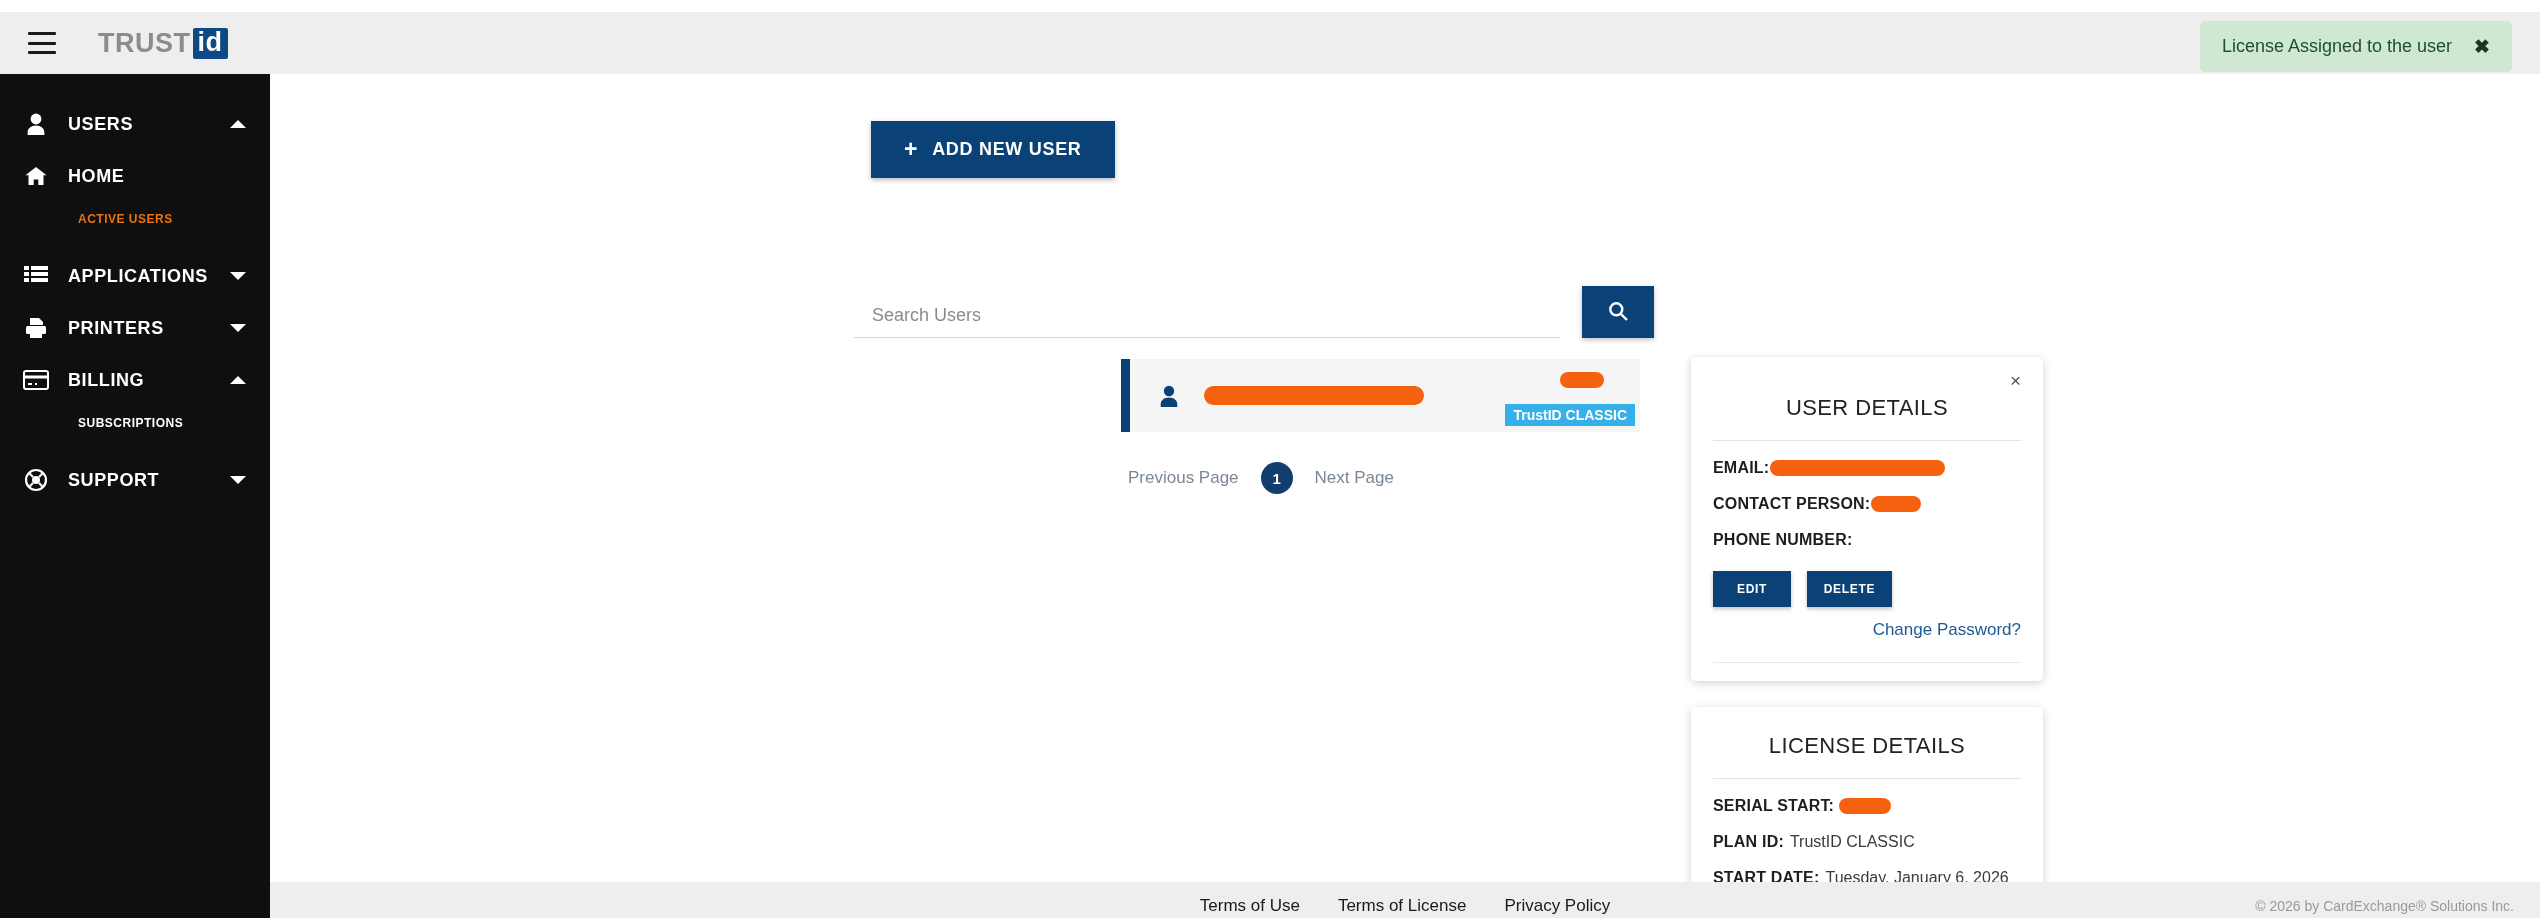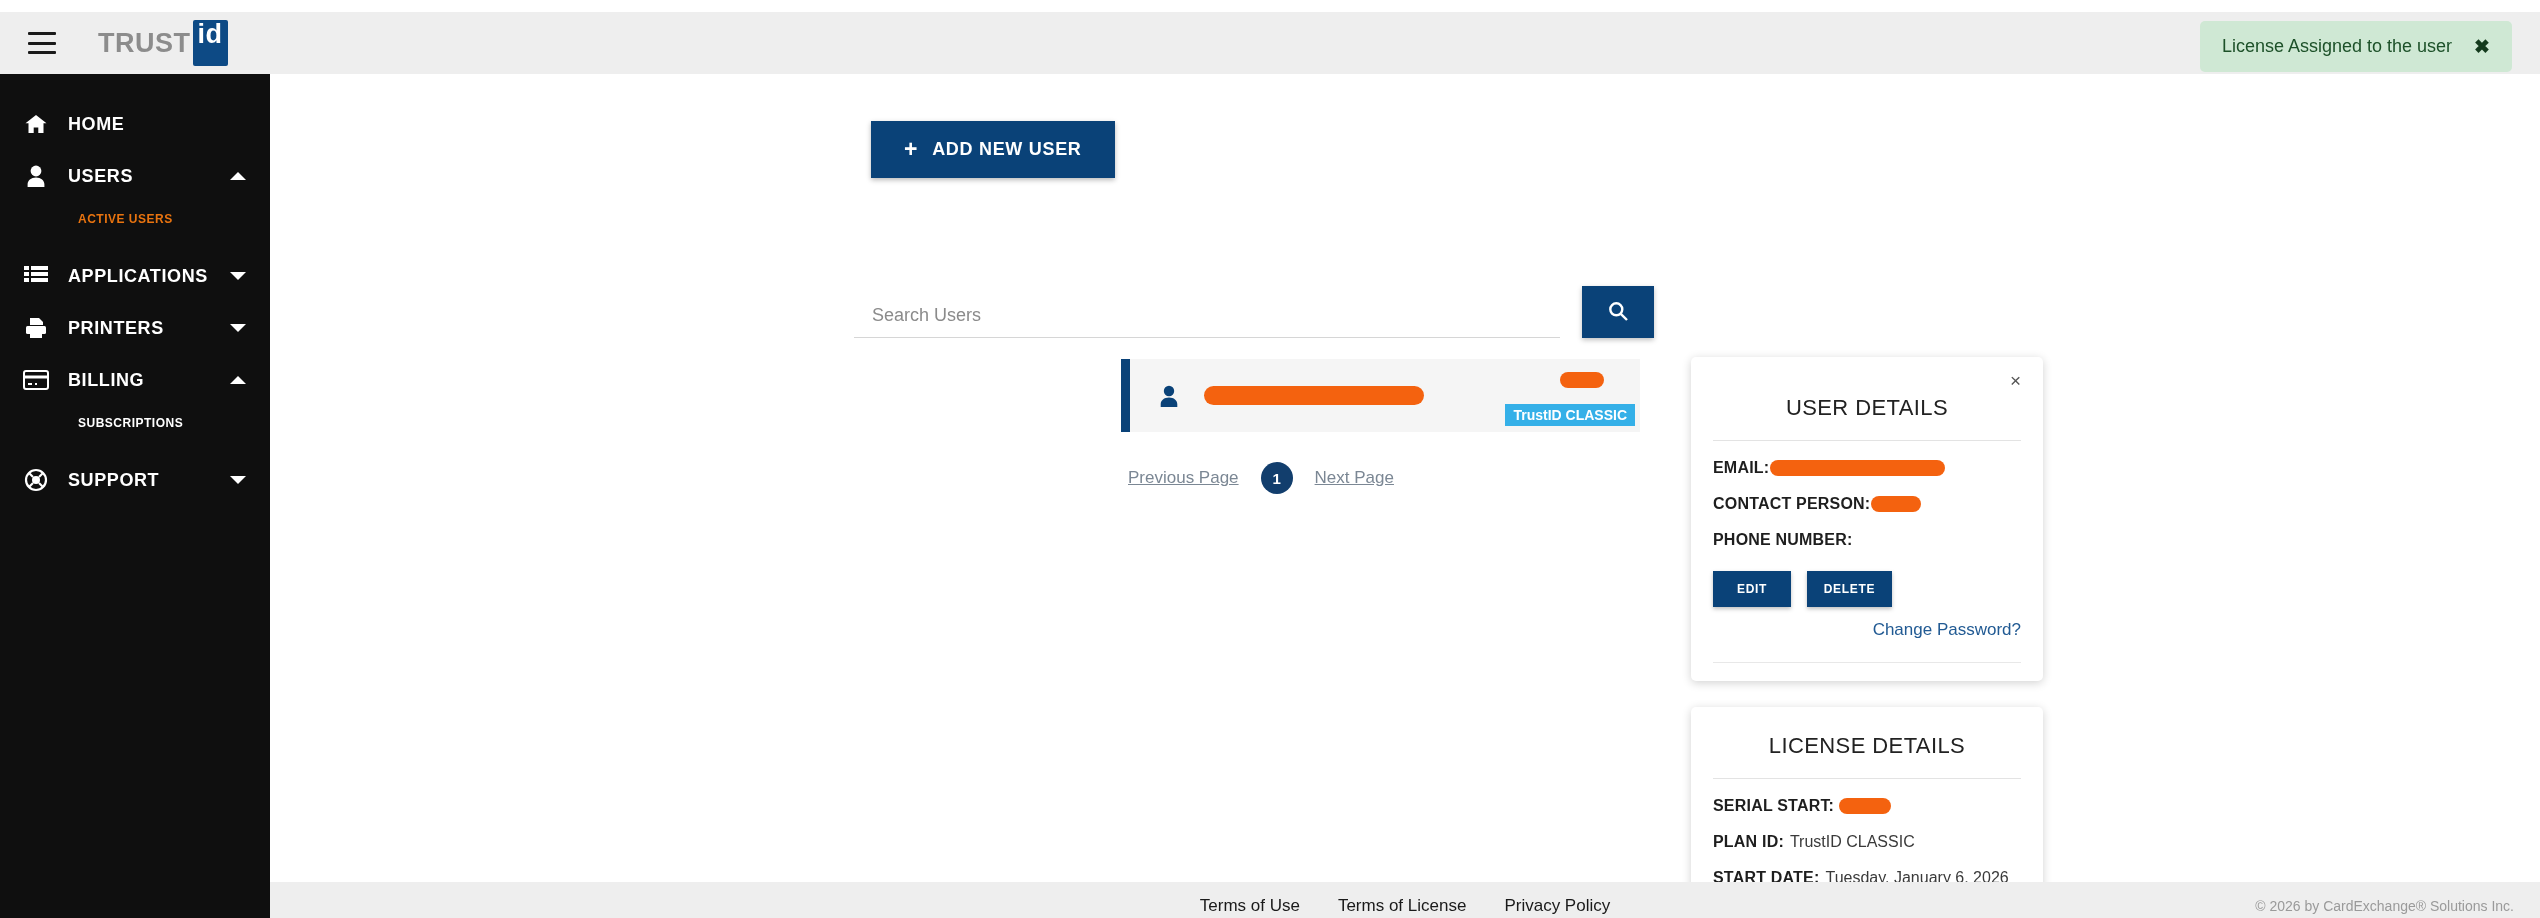--- a/index.html
+++ b/index.html
@@ -28,21 +28,21 @@
   }
   .hamburger span { display: block; height: 3px; background: #1a1a1a; border-radius: 1px; }
 
   .brand {
     margin-left: 42px; display: flex; align-items: center;
     font-size: 27px; font-weight: bold; letter-spacing: .5px;
   }
   .brand-trust { color: #8c8c8c; }
   .brand-id {
     background: #0d4a85; color: #ffffff;
-    padding: 1px 5px 18px 5px; margin-left: 2px;
+    padding: 1px 5px 3px 5px; margin-left: 2px;
     border-radius: 2px; line-height: 1;
   }
 
   .toast {
     position: absolute; top: 9px; right: 28px;
     background: #cfe8d4; color: #1d5129;
     padding: 14px 22px; border-radius: 5px;
     font-size: 18px; display: flex; align-items: center; gap: 22px;
     white-space: nowrap;
   }
@@ -141,21 +141,21 @@
     background: #35b0e8; color: #ffffff;
     font-size: 14px; font-weight: bold; padding: 3px 8px;
     white-space: nowrap;
   }
 
   .pager {
     position: absolute; left: 858px; top: 388px;
     display: flex; align-items: center; gap: 22px;
     font-size: 17px; color: #7b8794;
   }
-  .pager a { cursor: pointer; text-decoration: underline; }
+  .pager a { cursor: pointer; }
   .page-num {
     width: 32px; height: 32px; border-radius: 50%;
     background: #123e6d; color: #ffffff; font-size: 15px; font-weight: bold;
     display: flex; align-items: center; justify-content: center; cursor: pointer;
   }
 
   
   .card {
     position: absolute; left: 1421px; width: 352px;
     background: #ffffff; border-radius: 5px;
@@ -230,36 +230,36 @@
     <div class="toast">
       <span>License Assigned to the user</span>
       <span class="toast-close">✖</span>
     </div>
   </div>
 
   <nav class="sidebar">
 
     <div class="nav-item">
       <span class="nav-icon">
-        <svg width="24" height="24" viewBox="0 0 24 24" fill="currentColor">
-            <path d="M12 3 1.5 11.2h3V21h5.2v-5.6h4.6V21h5.2v-9.8h3z"></path>
-          </svg>
-      </span>
-      <span class="nav-label">HOME</span>
-    </div>
-
-    <div class="nav-item">
-      <span class="nav-icon">
         <svg width="22" height="24" viewBox="0 0 22 24" fill="currentColor">
             <circle cx="11" cy="7" r="5.4"></circle>
             <path d="M11 13.6c-5 0-8.4 3-8.4 6.8V23h16.8v-2.6c0-3.8-3.4-6.8-8.4-6.8z"></path>
           </svg>
       </span>
       <span class="nav-label">USERS</span>
       <span class="chev up"></span>
+    </div>
+
+    <div class="nav-item">
+      <span class="nav-icon">
+        <svg width="24" height="24" viewBox="0 0 24 24" fill="currentColor">
+            <path d="M12 3 1.5 11.2h3V21h5.2v-5.6h4.6V21h5.2v-9.8h3z"></path>
+          </svg>
+      </span>
+      <span class="nav-label">HOME</span>
     </div>
     <span class="sub-item active">ACTIVE USERS</span>
     <div class="nav-gap"></div>
 
     <div class="nav-item">
       <span class="nav-icon">
         <svg width="24" height="22" viewBox="0 0 24 22" fill="currentColor">
             <rect x="0" y="1" width="5" height="4"></rect>
             <rect x="7" y="1" width="17" height="4"></rect>
             <rect x="0" y="7" width="5" height="4"></rect>

